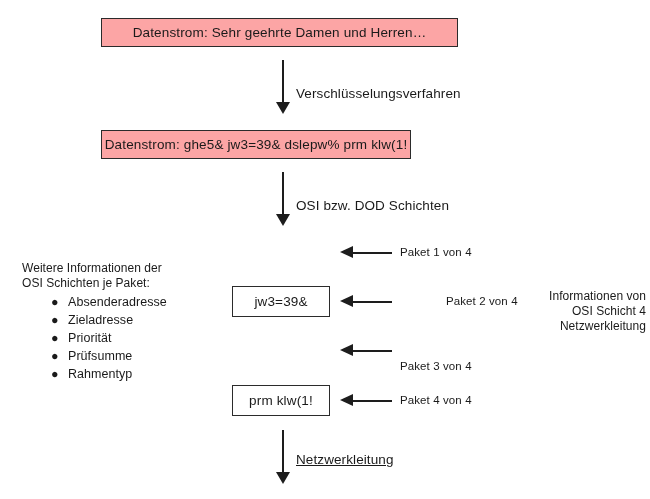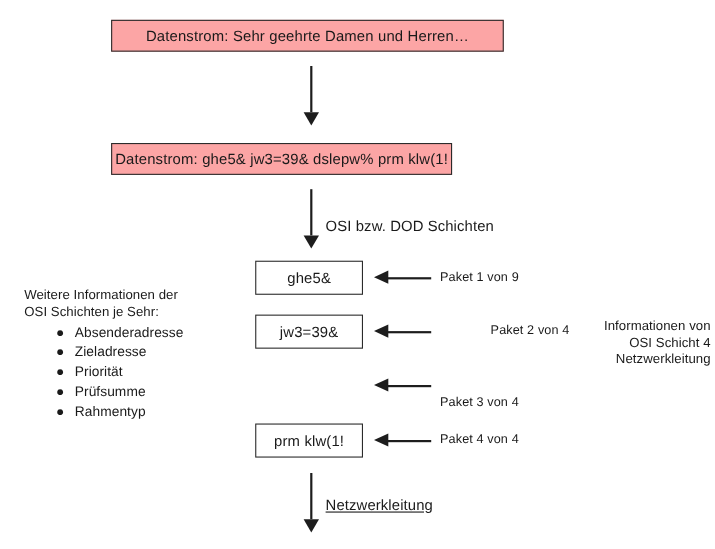--- a/index.html
+++ b/index.html
@@ -193,34 +193,32 @@
 <div class="canvas">
 
   <div class="stream-box" id="stream-box-1">
     <span>Datenstrom: Sehr geehrte Damen und Herren…</span>
   </div>
 
   <div class="v-arrow" id="v-arrow-1">
     <div class="shaft"></div>
     <div class="head"></div>
   </div>
+  <div class="v-arrow-label" id="v-label-1">Verschlüsselungsverfahren</div>
 
   <div class="stream-box" id="stream-box-2">
     <span>Datenstrom: ghe5&amp; jw3=39&amp; dslepw% prm klw(1!</span>
   </div>
 
   <div class="v-arrow" id="v-arrow-2">
     <div class="shaft"></div>
     <div class="head"></div>
   </div>
   <div class="v-arrow-label" id="v-label-2">OSI bzw. DOD Schichten</div>
 
-  <div class="packet-box pb-0">
-    <span>ghe5&amp;</span>
-  </div>
   <div class="packet-box pb-1">
     <span>jw3=39&amp;</span>
   </div>
   <div class="packet-box pb-3">
     <span>prm klw(1!</span>
   </div>
 
   <div class="h-arrow ha-0">
     <div class="head"></div>
     <div class="shaft"></div>
@@ -231,29 +229,29 @@
   </div>
   <div class="h-arrow ha-2">
     <div class="head"></div>
     <div class="shaft"></div>
   </div>
   <div class="h-arrow ha-3">
     <div class="head"></div>
     <div class="shaft"></div>
   </div>
 
-  <div class="packet-label pl-0">Paket 1 von 9</div>
+  <div class="packet-label pl-0">Paket 1 von 4</div>
   <div class="packet-label pl-1">Paket 2 von 4</div>
   <div class="packet-label pl-2">Paket 3 von 4</div>
   <div class="packet-label pl-3">Paket 4 von 4</div>
 
   <div id="left-info">
     <div class="intro">
       <div>Weitere Informationen der</div>
-      <div>OSI Schichten je Sehr:</div>
+      <div>OSI Schichten je Paket:</div>
     </div>
     <ul>
       <li>
         <span class="bullet">●</span>
         <span>Absenderadresse</span>
       </li>
       <li>
         <span class="bullet">●</span>
         <span>Zieladresse</span>
       </li>

